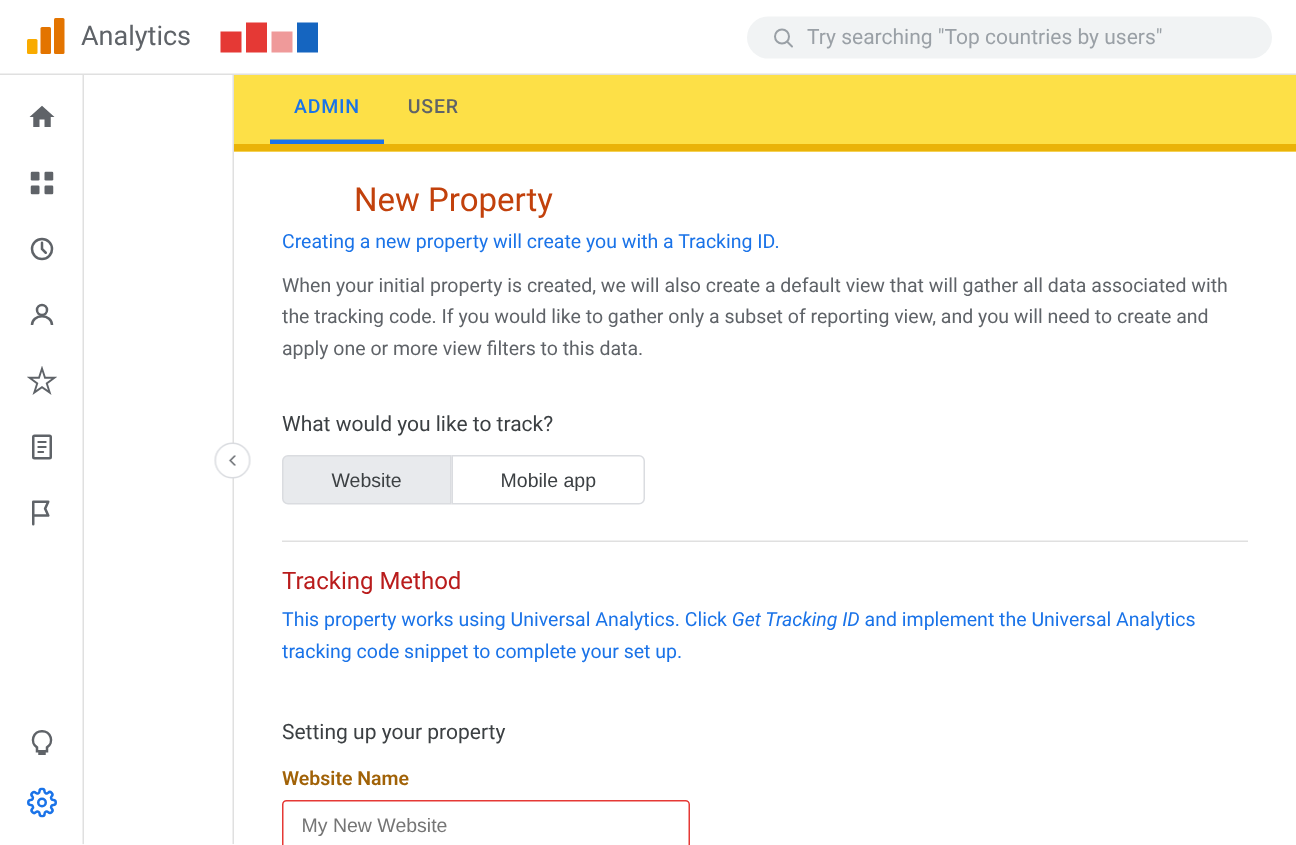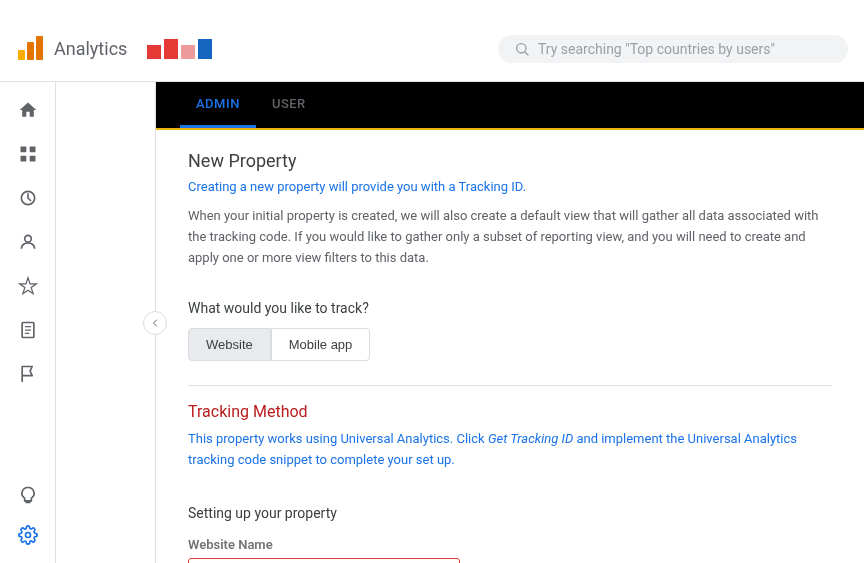--- a/index.html
+++ b/index.html
@@ -2,27 +2,26 @@
 <html><head>
   <meta charset="utf-8">
   <style>
     * { box-sizing: border-box; margin: 0; padding: 0; }
     body { font-family: 'Roboto', Arial, sans-serif; font-size: 13px; color: #3c4043; background: #fff; height: 563px; overflow: hidden; display: flex; flex-direction: column; }
 
     
     .header {
       display: flex;
       align-items: center;
-      height: 66px;
+      height: 50px;
       padding: 0 16px;
       border-bottom: 1px solid #e0e0e0;
       background: #fff;
       flex-shrink: 0;
       gap: 16px;
-      margin-top: 16px;
     }
     .header-logo {
       display: flex;
       align-items: center;
       gap: 8px;
     }
     .logo-icon {
       width: 30px;
       height: 30px;
     }
@@ -117,23 +116,23 @@
       justify-content: center;
       cursor: pointer;
       z-index: 10;
       color: #5f6368;
       font-size: 12px;
     }
 
     
     .tabs {
       display: flex;
-      border-bottom: 2px solid #eab308;
+      border-bottom: 5px solid #eab308;
       padding: 0 24px;
-      background: #000000;
+      background: #fde047;
       flex-shrink: 0;
       text-align: right;
     }
     .tab {
       padding: 14px 16px;
       font-size: 13px;
       font-weight: 500;
       cursor: pointer;
       color: #5f6368;
       border-bottom: 3px solid transparent;
@@ -146,24 +145,25 @@
 
     
     .main-content {
       flex: 1;
       overflow-y: auto;
       padding: 20px 32px;
       background: #fff;
     }
 
     .page-title {
-      font-size: 18px;
+      font-size: 22px;
       font-weight: 400;
-      color: #404040;
+      color: #c2410c;
       margin-bottom: 8px;
+      margin-left: 48px;
     }
     .info-text {
       font-size: 13px;
       color: #1a73e8;
       margin-bottom: 12px;
     }
     .description-text {
       font-size: 13px;
       color: #5f6368;
       line-height: 1.6;
@@ -175,21 +175,21 @@
       color: #3c4043;
       margin-bottom: 12px;
     }
 
     .track-buttons {
       display: flex;
       gap: 0;
       margin-bottom: 24px;
     }
     .track-btn {
-      padding: 8px 17px;
+      padding: 8px 32px;
       border: 1px solid #dadce0;
       background: #fff;
       cursor: pointer;
       font-size: 13px;
       color: #3c4043;
     }
     .track-btn.active {
       background: #e8eaed;
       font-weight: 500;
     }
@@ -223,21 +223,21 @@
       margin-bottom: 16px;
       margin-top: 34px;
     }
 
     .form-group {
       margin-bottom: 16px;
     }
     .form-label {
       font-size: 13px;
       font-weight: 600;
-      color: #737373;
+      color: #a16207;
       margin-bottom: 6px;
       display: block;
     }
     .form-input {
       width: 272px;
       padding: 8px 12px;
       border: 1px solid #e53935;
       border-radius: 3px;
       font-size: 13px;
       color: #9aa0a6;
@@ -351,21 +351,21 @@
     <div style="display:flex;flex-direction:column;flex:1;overflow:hidden;">
 
       <div class="tabs">
         <div class="tab active">ADMIN</div>
         <div class="tab">USER</div>
       </div>
 
       <div class="main-content">
 
         <h1 class="page-title">New Property</h1>
-        <p class="info-text">Creating a new property will provide you with a Tracking ID.</p>
+        <p class="info-text">Creating a new property will create you with a Tracking ID.</p>
         <p class="description-text">When your initial property is created, we will also create a default view that will gather all data associated with the tracking code. If you would like to gather only a subset of reporting view, and you will need to create and apply one or more view filters to this data.</p>
 
         <p class="section-label">What would you like to track?</p>
         <div class="track-buttons">
           <button class="track-btn active">Website</button>
           <button class="track-btn">Mobile app</button>
         </div>
 
         <div class="divider"></div>
 

